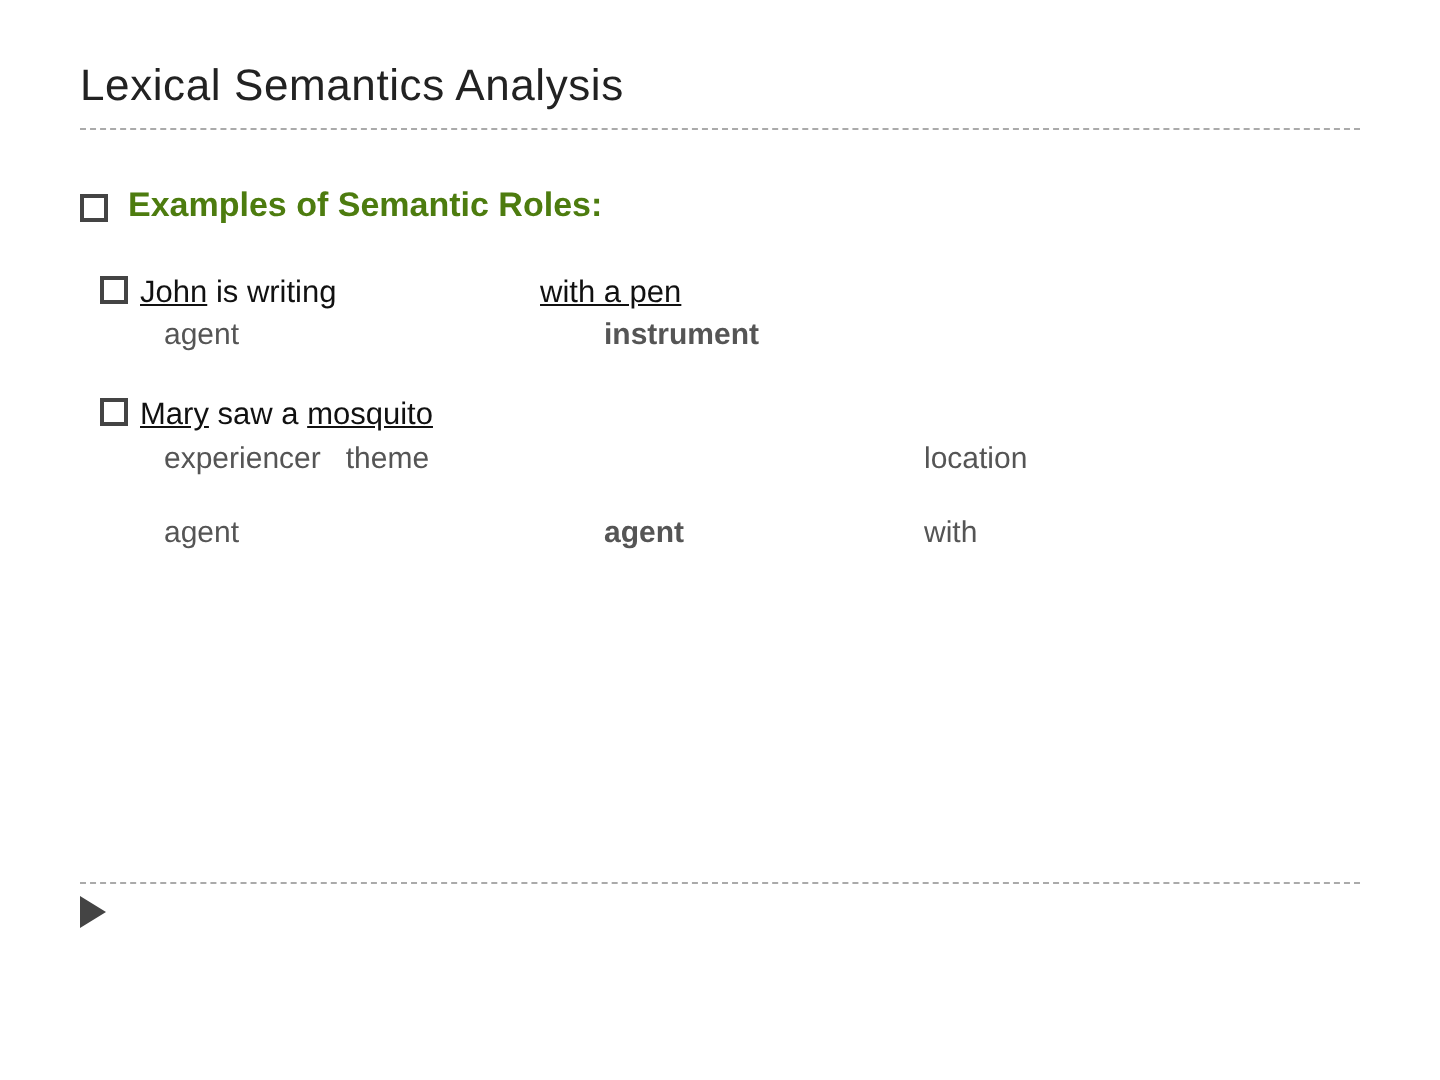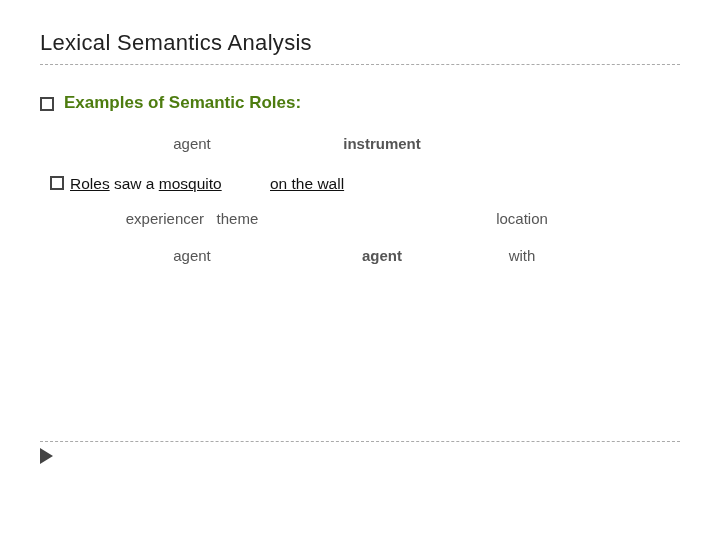--- a/index.html
+++ b/index.html
@@ -60,23 +60,22 @@
       line-height: 1.5;
       gap: 0;
     }
 
     .example-label-row {
       display: flex;
       align-items: baseline;
       font-size: 15px;
       color: #555;
       padding-left: 32px;
-      margin-top: 15px;
+      margin-top: 1px;
       gap: 0;
-      text-align: center;
     }
 
     .underline {
       text-decoration: underline;
     }
 
     .col1 { min-width: 220px; display: flex; align-items: baseline; }
     .col2 { min-width: 160px; }
     .col3 { min-width: 120px; }
 
@@ -124,35 +123,42 @@
   <hr class="top-divider">
 
   <div class="section-heading">
     <span class="bullet-icon"></span>
     <span>Examples of Semantic Roles:</span>
   </div>
 
   <div class="content-area">
 
     <div class="example-block">
+      <div class="example-row">
+        <span class="col1">
+          <span class="bullet-icon"></span>
+          <span class="underline">John</span>&nbsp;<span>is writing</span>
+        </span>
+        <span class="col2">
+          <span class="underline">with a pen</span>
+        </span>
+        <span class="col3"></span>
+      </div>
       <div class="example-label-row">
         <span class="label-col1">agent</span>
         <span class="label-col2">instrument</span>
         <span class="label-col3"></span>
       </div>
     </div>
 
     <div class="example-block">
       <div class="example-row">
         <span class="col1">
           <span class="bullet-icon"></span>
-          <span class="underline">Roles</span>&nbsp;<span>saw a&nbsp;</span><span class="underline">mosquito</span>
-        </span>
-        <span class="col2">
-          <span class="underline">on the wall</span>
+          <span class="underline">Mary</span>&nbsp;<span>saw a&nbsp;</span><span class="underline">mosquito</span>
         </span>
         <span class="col3"></span>
       </div>
       <div class="example-label-row">
         <span class="label-col1">experiencer&nbsp;&nbsp;&nbsp;theme</span>
         <span class="label-col2"></span>
         <span class="label-col3">location</span>
       </div>
     </div>
 

